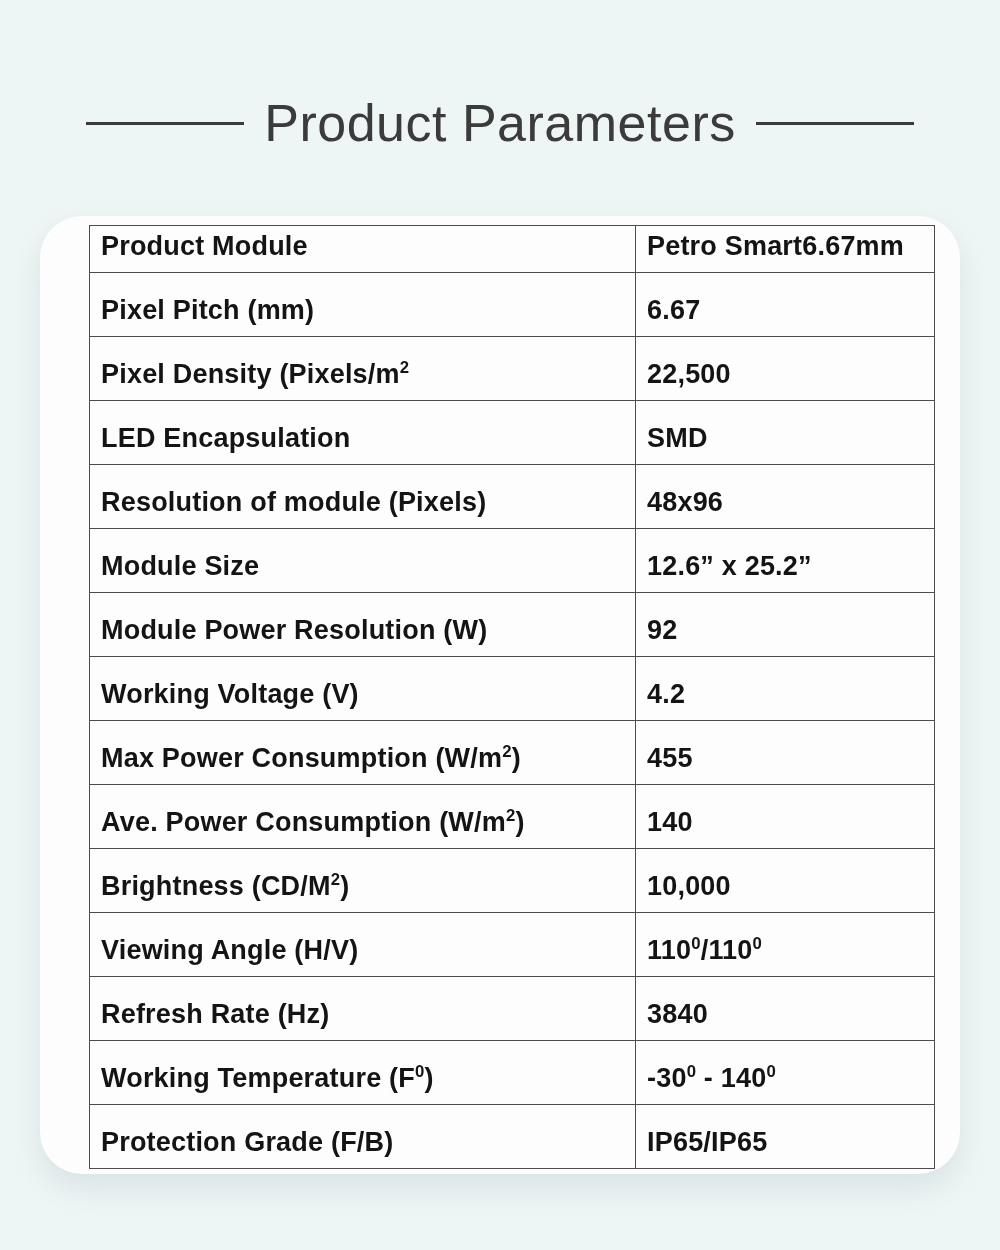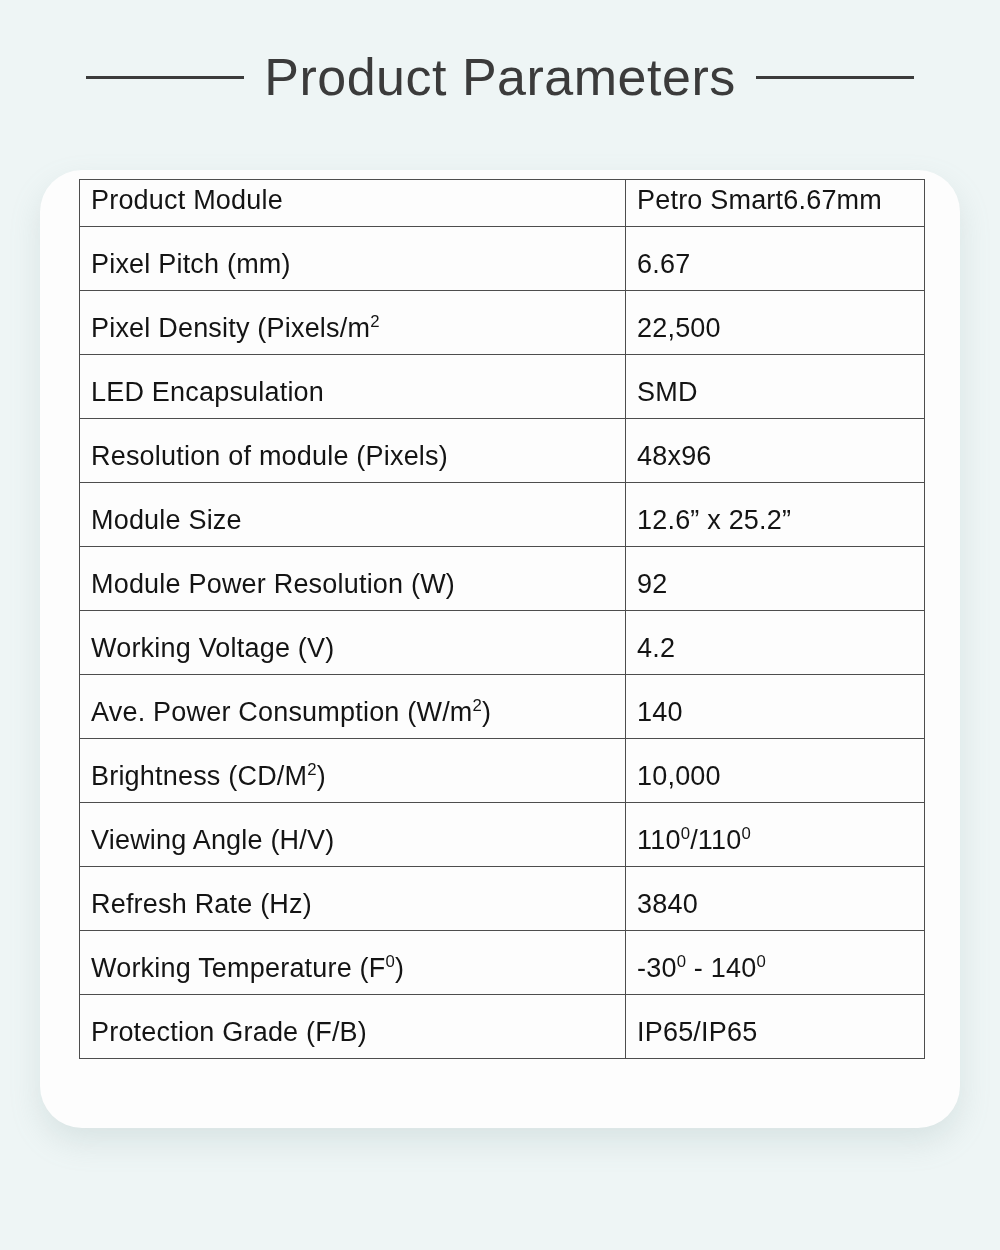--- a/index.html
+++ b/index.html
@@ -12,21 +12,21 @@
     overflow: hidden;
     background: var(--bg, #eef5f5);
     font-family: "Liberation Sans", "DejaVu Sans", sans-serif;
   }
   
   .title-row {
     display: flex;
     align-items: center;
     justify-content: center;
     gap: 20px;
-    padding-top: 48px;
+    padding-top: 94px;
     height: 58px;
   }
   .page-title {
     margin: 0;
     font-size: 52px;
     font-weight: 400;
     color: var(--title, #3b3b3b);
     letter-spacing: 0.5px;
     line-height: 1.05;
     white-space: nowrap;
@@ -44,24 +44,25 @@
     height: 958px;
     background: var(--card, #fdfdfd);
     border-radius: 42px;
     box-shadow: 0 14px 30px rgba(140, 170, 170, 0.22);
     position: relative;
   }
   
   .spec-table {
     position: absolute;
     top: 9px;
-    left: 39px;
+    left: 49px;
     width: 845px;
     border-collapse: collapse;
     table-layout: fixed;
+    font-weight: bold;
   }
   .col-label { width: 546px; }
   .col-value { width: 299px; }
   .spec-table tr { height: 64px; }
   .spec-table tr.first-row { height: 47px; }
   .spec-table td {
     border: 1px solid var(--line, #4d4d4d);
     vertical-align: bottom;
     padding: 0 4px 10px 11px;
     font-size: 27px;
@@ -118,20 +119,24 @@
         </tr>
         <tr>
           <td>Module Power Resolution (W)</td>
           <td>92</td>
         </tr>
         <tr>
           <td>Working Voltage (V)</td>
           <td>4.2</td>
         </tr>
         <tr>
+          <td>Max Power Consumption (W/m<sup>2</sup>)</td>
+          <td>455</td>
+        </tr>
+        <tr>
           <td>Ave. Power Consumption (W/m<sup>2</sup>)</td>
           <td>140</td>
         </tr>
         <tr>
           <td>Brightness (CD/M<sup>2</sup>)</td>
           <td>10,000</td>
         </tr>
         <tr>
           <td>Viewing Angle (H/V)</td>
           <td>110<sup>0</sup>/110<sup>0</sup></td>

